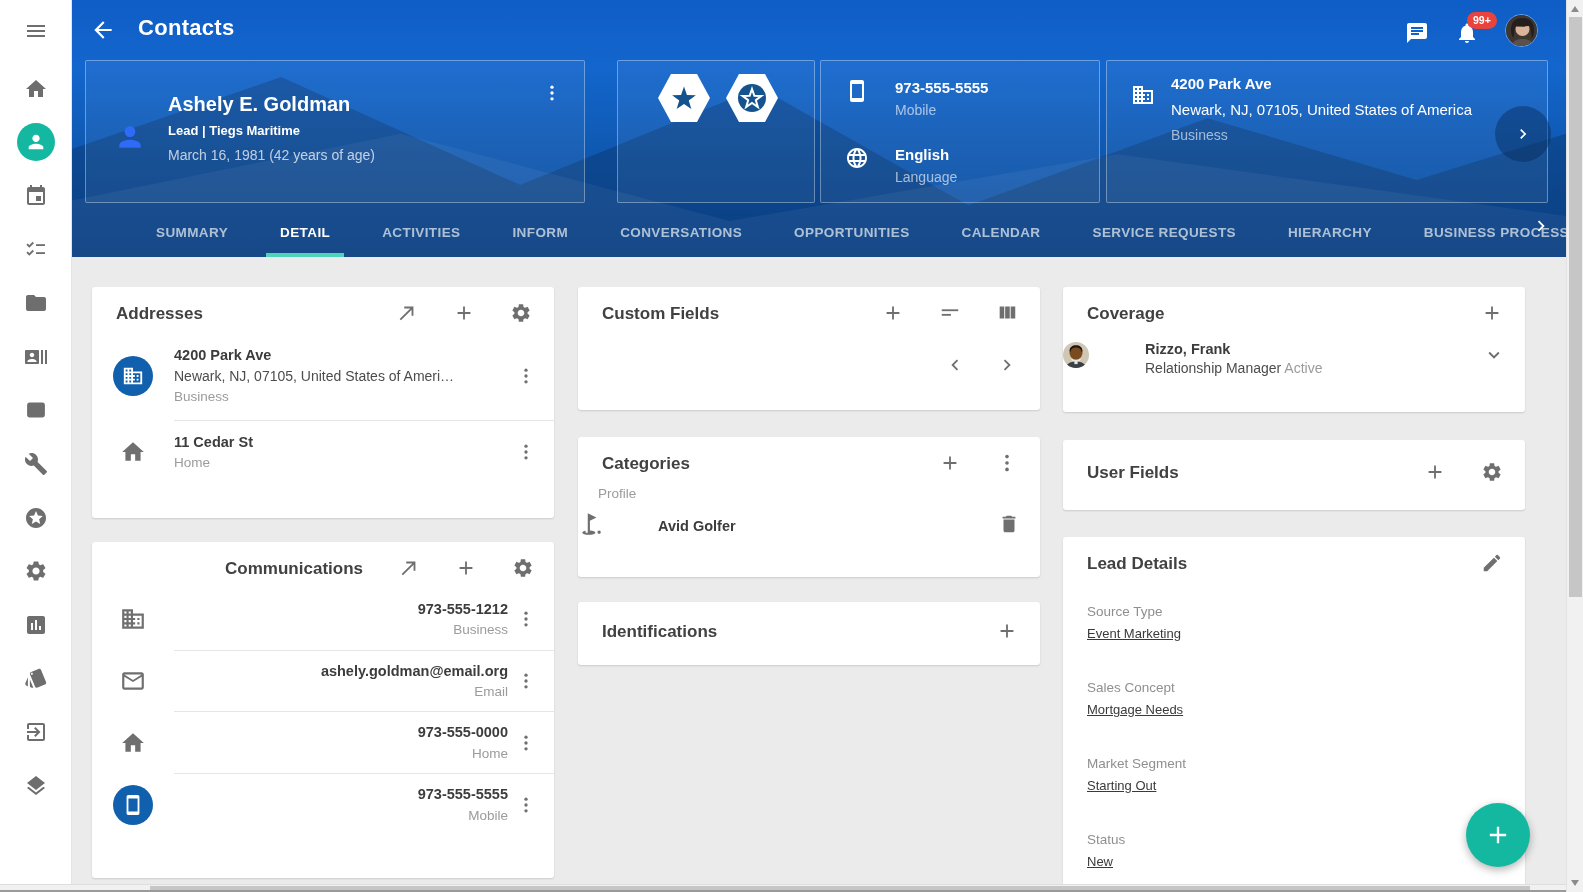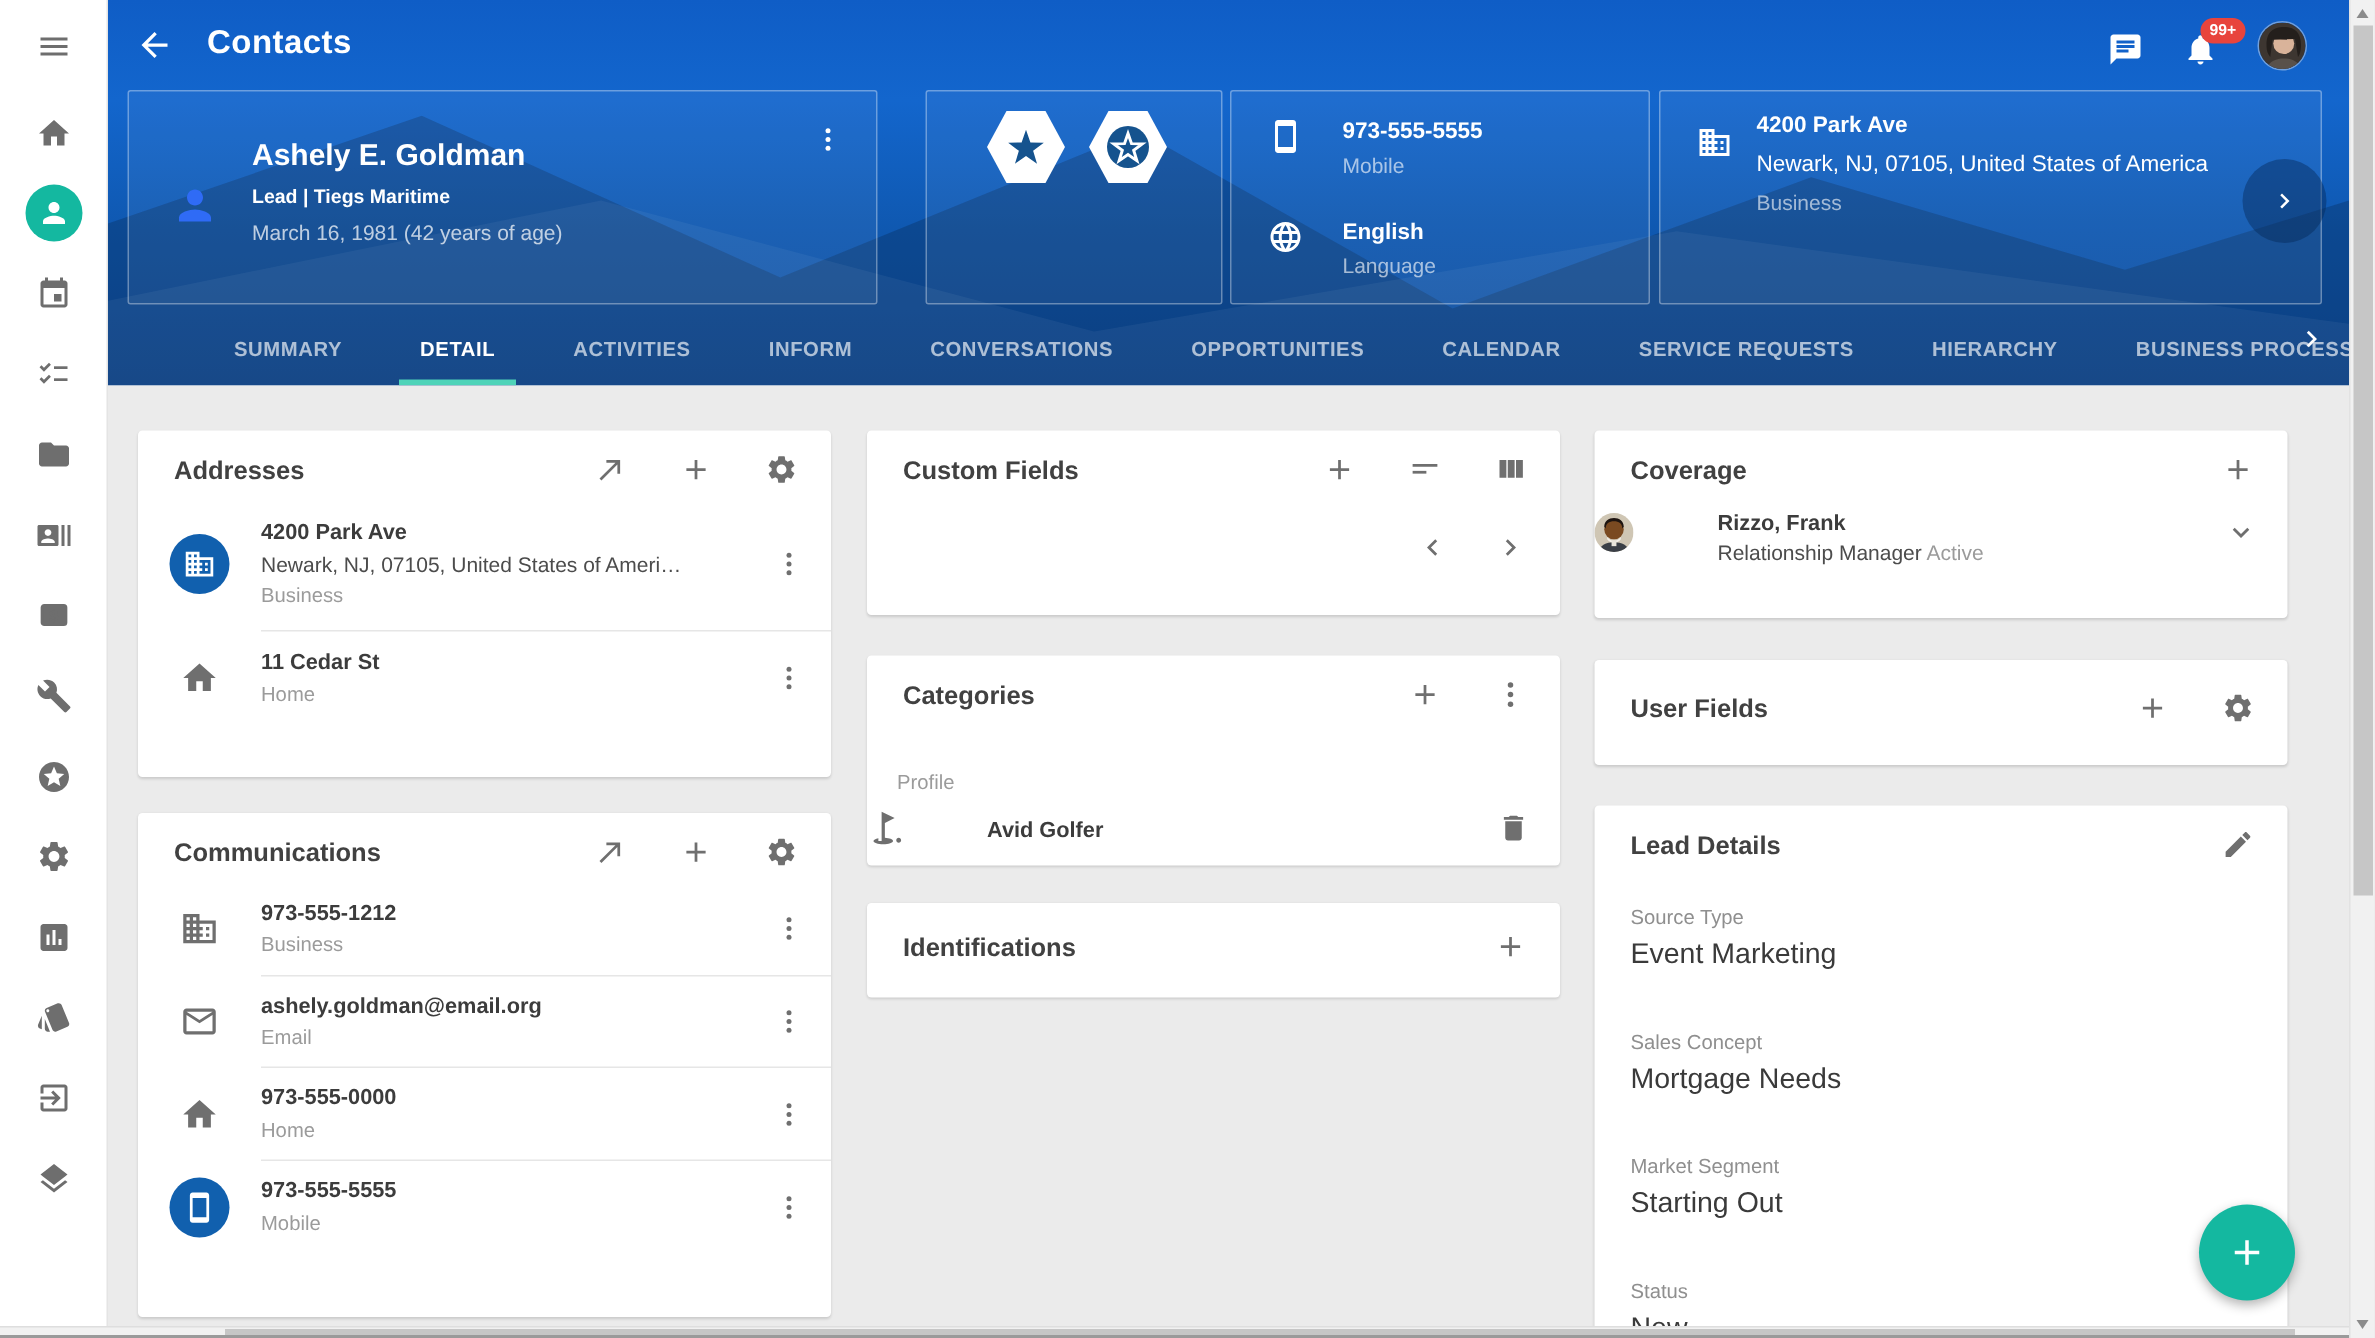--- a/index.html
+++ b/index.html
@@ -104,40 +104,40 @@
   .divider { height:1px; background:#e6e6e6; margin-left:82px; }
 
   .addr-row { padding:10px 0 12px 0; }
   .comm-row { padding:9px 0; }
 
   
   .pager { display:flex; justify-content:flex-end; gap:30px; padding:20px 22px 18px 0; }
   .pager svg { width:22px; height:22px; fill:#6f6f6f; cursor:pointer; }
 
   
-  .grp-label { padding:8px 0 2px 20px; font-size:13.5px; color:#9b9b9b;margin-top:28px; }
+  .grp-label { padding:8px 0 2px 20px; font-size:13.5px; color:#9b9b9b; }
   .cat-row { display:flex; align-items:center; padding:8px 0 16px 0; }
   .cat-row .lead-ico { width:80px; }
   .cat-row .t1 { flex:1; }
   .trash { margin-right:20px; cursor:pointer; }
   .trash svg { width:22px; height:22px; fill:#6f6f6f; }
 
   
   .cov-row { display:flex; align-items:center; padding:4px 0 14px 0; }
   .cov-row .lead-ico { width:82px; }
   .cov-role { font-size:14px; color:#4c4c4c; }
   .cov-role .status { color:#9b9b9b; }
   .chev-down { margin-right:20px; cursor:pointer; }
   .chev-down svg { width:22px; height:22px; fill:#6f6f6f; }
 
   
   .ld-fields { padding:20px 24px 0 24px; }
   .ld-field { margin-bottom:39px; }
   .ld-k { font-size:13.5px; color:#8f8f8f; margin-bottom:7px; }
-  .ld-v { font-size:19px; color:#3a3a3a; }
+  .ld-v { font-size:13px; color:#3a3a3a;text-decoration:underline; }
 
   
   .fab { position:absolute; left:1466px; top:803px; width:64px; height:64px; border-radius:50%;
          background:#14b8a0; box-shadow:0 3px 8px rgba(0,0,0,0.3); display:flex; align-items:center;
          justify-content:center; cursor:pointer; z-index:40; }
   .fab svg { width:28px; height:28px; fill:#ffffff; }
 
   
   .vscroll { position:absolute; right:0; top:0; width:17px; height:892px; background:#f1f1f1; z-index:50;
              border-left:1px solid #e2e2e2; }
@@ -401,21 +401,21 @@
             <div class="t3">Home</div>
           </div>
           <span class="dots-v"><svg viewBox="0 0 24 24">
                 <circle cx="12" cy="5" r="2"></circle>
                 <circle cx="12" cy="12" r="2"></circle>
                 <circle cx="12" cy="19" r="2"></circle>
               </svg></span>
         </div>
       </div>
 
-      <div class="card" style="height:336px; margin-top:24px;">
+      <div class="card" style="height:336px; margin-top:24px;text-align:right;">
         <div class="card-head">
           <div class="card-title">Communications</div>
           <span class="head-ico"><svg viewBox="0 0 24 24">
                 <path d="M9 5v2h6.59L4 18.59 5.41 20 17 8.41V15h2V5z"></path>
               </svg></span>
           <span class="head-ico"><svg viewBox="0 0 24 24">
                 <path d="M19 13h-6v6h-2v-6H5v-2h6V5h2v6h6v2z"></path>
               </svg></span>
           <span class="head-ico"><svg viewBox="0 0 24 24">
                 <path d="M19.14 12.94c.04-.3.06-.61.06-.94 0-.32-.02-.64-.07-.94l2.03-1.58c.18-.14.23-.41.12-.61l-1.92-3.32c-.12-.22-.37-.29-.59-.22l-2.39.96c-.5-.38-1.03-.7-1.62-.94l-.36-2.54c-.04-.24-.24-.41-.48-.41h-3.84c-.24 0-.43.17-.47.41l-.36 2.54c-.59.24-1.13.57-1.62.94l-2.39-.96c-.22-.08-.47 0-.59.22L2.74 8.87c-.12.21-.08.47.12.61l2.03 1.58c-.05.3-.09.63-.09.94s.02.64.07.94l-2.03 1.58c-.18.14-.23.41-.12.61l1.92 3.32c.12.22.37.29.59.22l2.39-.96c.5.38 1.03.7 1.62.94l.36 2.54c.05.24.24.41.48.41h3.84c.24 0 .44-.17.47-.41l.36-2.54c.59-.24 1.13-.56 1.62-.94l2.39.96c.22.08.47 0 .59-.22l1.92-3.32c.12-.22.07-.47-.12-.61l-2.01-1.58zM12 15.6c-1.98 0-3.6-1.62-3.6-3.6s1.62-3.6 3.6-3.6 3.6 1.62 3.6 3.6-1.62 3.6-3.6 3.6z"></path>

